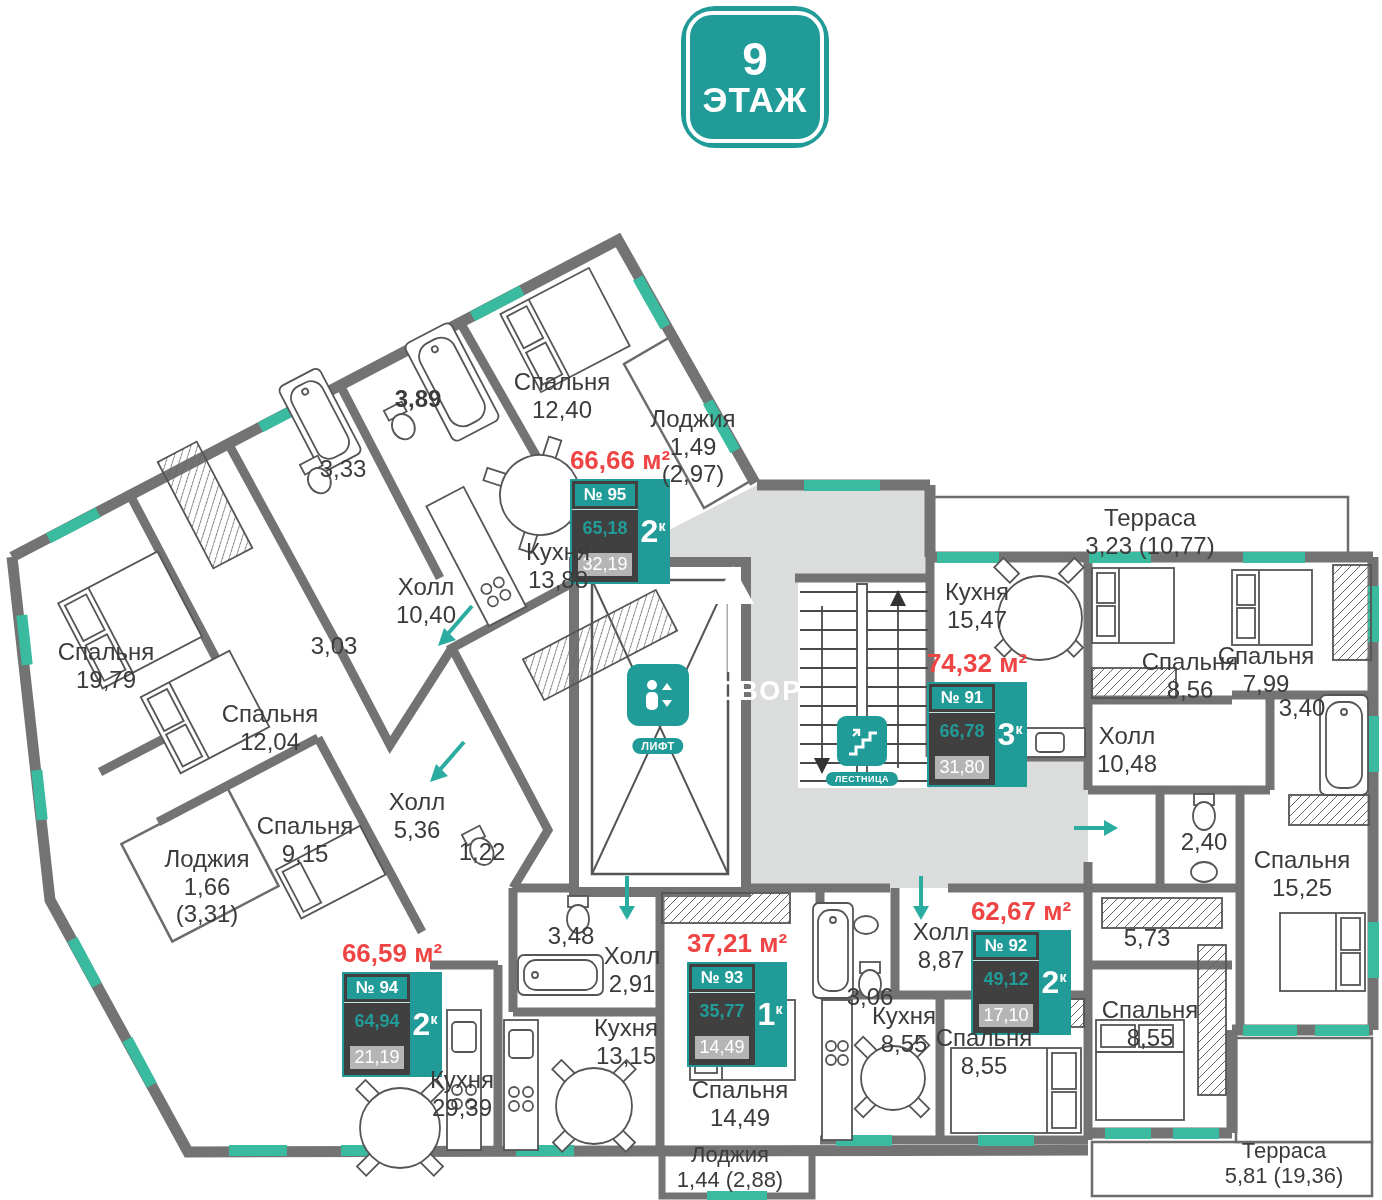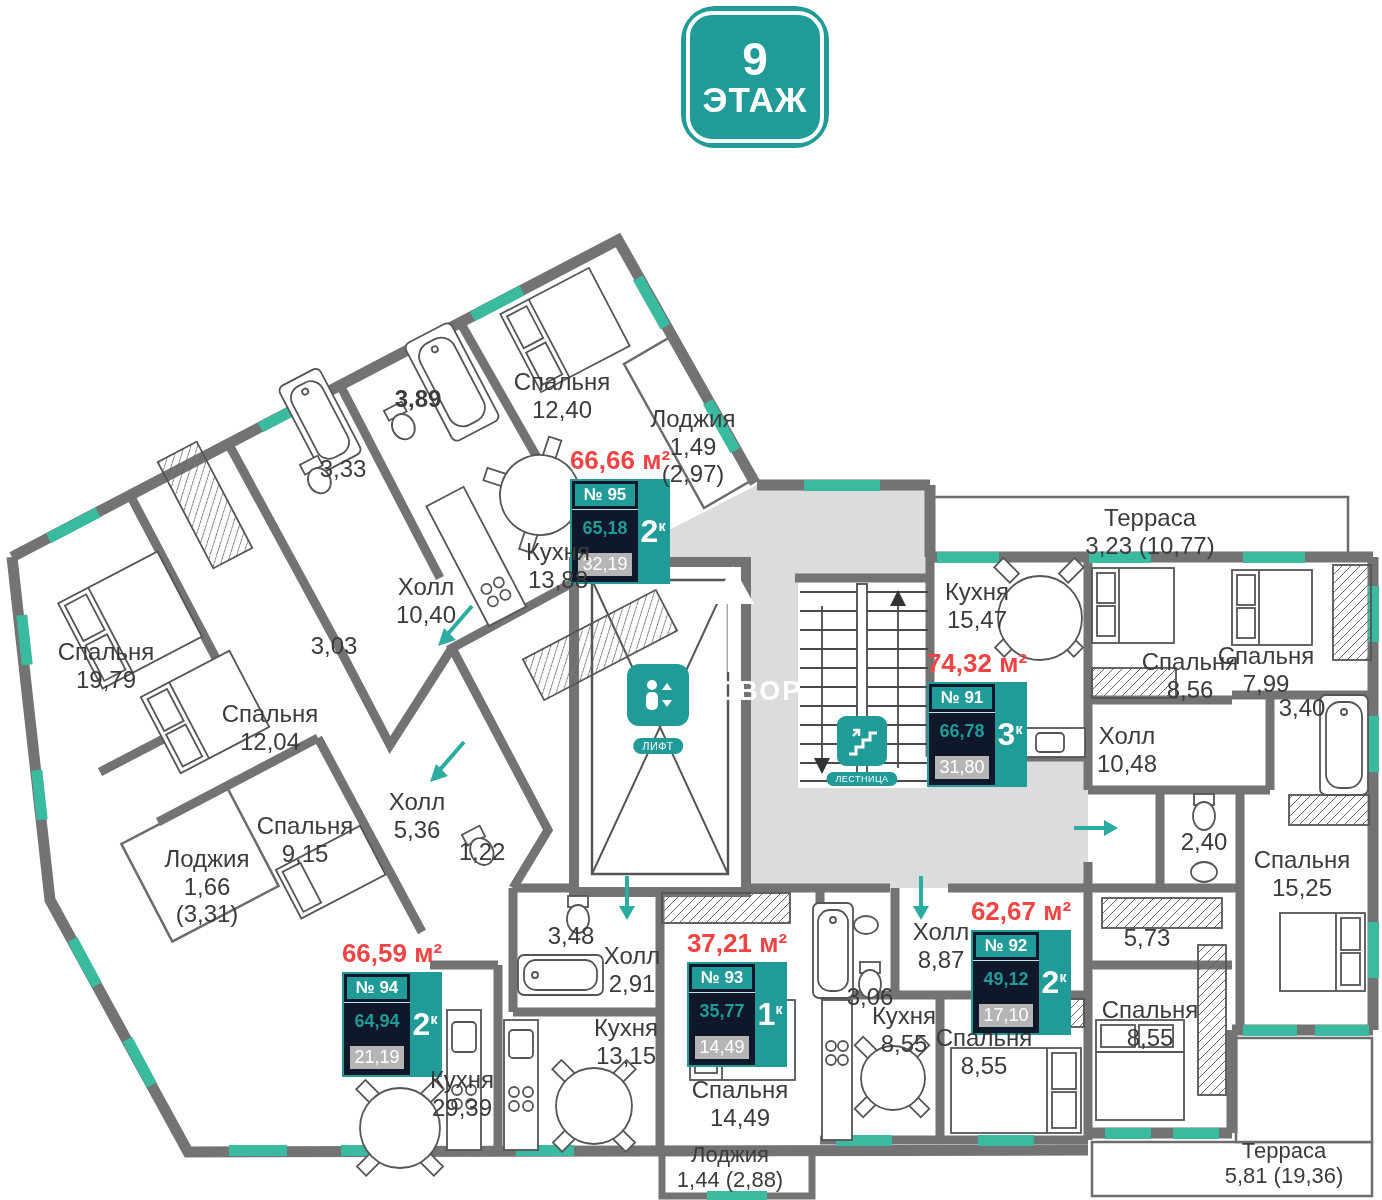--- a/index.html
+++ b/index.html
@@ -14,33 +14,33 @@
   .badge-num{font-size:46px;font-weight:bold;line-height:1.0;}
   .badge-word{font-size:35px;font-weight:bold;line-height:1.05;letter-spacing:1px;}
   .section-title{position:absolute;left:755px;top:194px;transform:translateX(-50%);
          color:#219B98;font-size:58px;font-weight:bold;}
   
   .rl{position:absolute;transform:translateX(-50%);text-align:center;color:#3b3b3b;
       font-size:24px;line-height:1.15;white-space:nowrap;}
   
   .apt{position:absolute;width:140px;transform:translateX(-50%);text-align:center;}
   .apt-title{color:#ef4444;font-size:26px;font-weight:bold;margin-bottom:3px;white-space:nowrap;}
-  .apt-card{display:flex;width:100px;margin:0 auto;border:2px solid #219B98;background:#0f172a;box-sizing:border-box;}
+  .apt-card{display:flex;width:100px;margin:0 auto;border:2px solid #219B98;background:#404040;box-sizing:border-box;}
   .apt-left{width:66px;display:flex;flex-direction:column;}
   .apt-num{margin:3px;background:#219B98;color:#fff;font-size:17px;font-weight:bold;padding:1px 0;}
   .apt-living{color:#219B98;font-size:18px;font-weight:bold;padding:8px 0;border-top:1px solid #bfe3e2;}
   .apt-extra{margin:6px;background:#b5b5b5;color:#fff;font-size:18px;padding:1px 0;}
   .apt-rooms{flex:1;background:#219B98;color:#fff;display:flex;align-items:center;justify-content:center;
              font-size:32px;font-weight:bold;}
   .apt-rooms sup{font-size:14px;margin-top:-12px;}
   
   .courtyard{position:absolute;left:733px;top:676px;transform:translateX(-50%);
              color:#fff;font-size:27px;font-weight:bold;letter-spacing:2px;}
   .pill{position:absolute;transform:translateX(-50%);background:#219B98;color:#fff;
-        border-radius:9px;font-size:11px;font-weight:normal;padding:2px 9px;letter-spacing:.5px;}
+        border-radius:9px;font-size:11px;font-weight:bold;padding:2px 9px;letter-spacing:.5px;}
   .lift-icon{position:absolute;left:658px;top:664px;width:62px;height:62px;transform:translateX(-50%);
              background:#219B98;border-radius:12px;display:flex;align-items:center;justify-content:center;}
   .stair-icon{position:absolute;left:862px;top:716px;width:50px;height:50px;transform:translateX(-50%);
              background:#219B98;border-radius:9px;display:flex;align-items:center;justify-content:center;}
 </style>
 </head>
 <body>
 
 <div id="stage">
 

